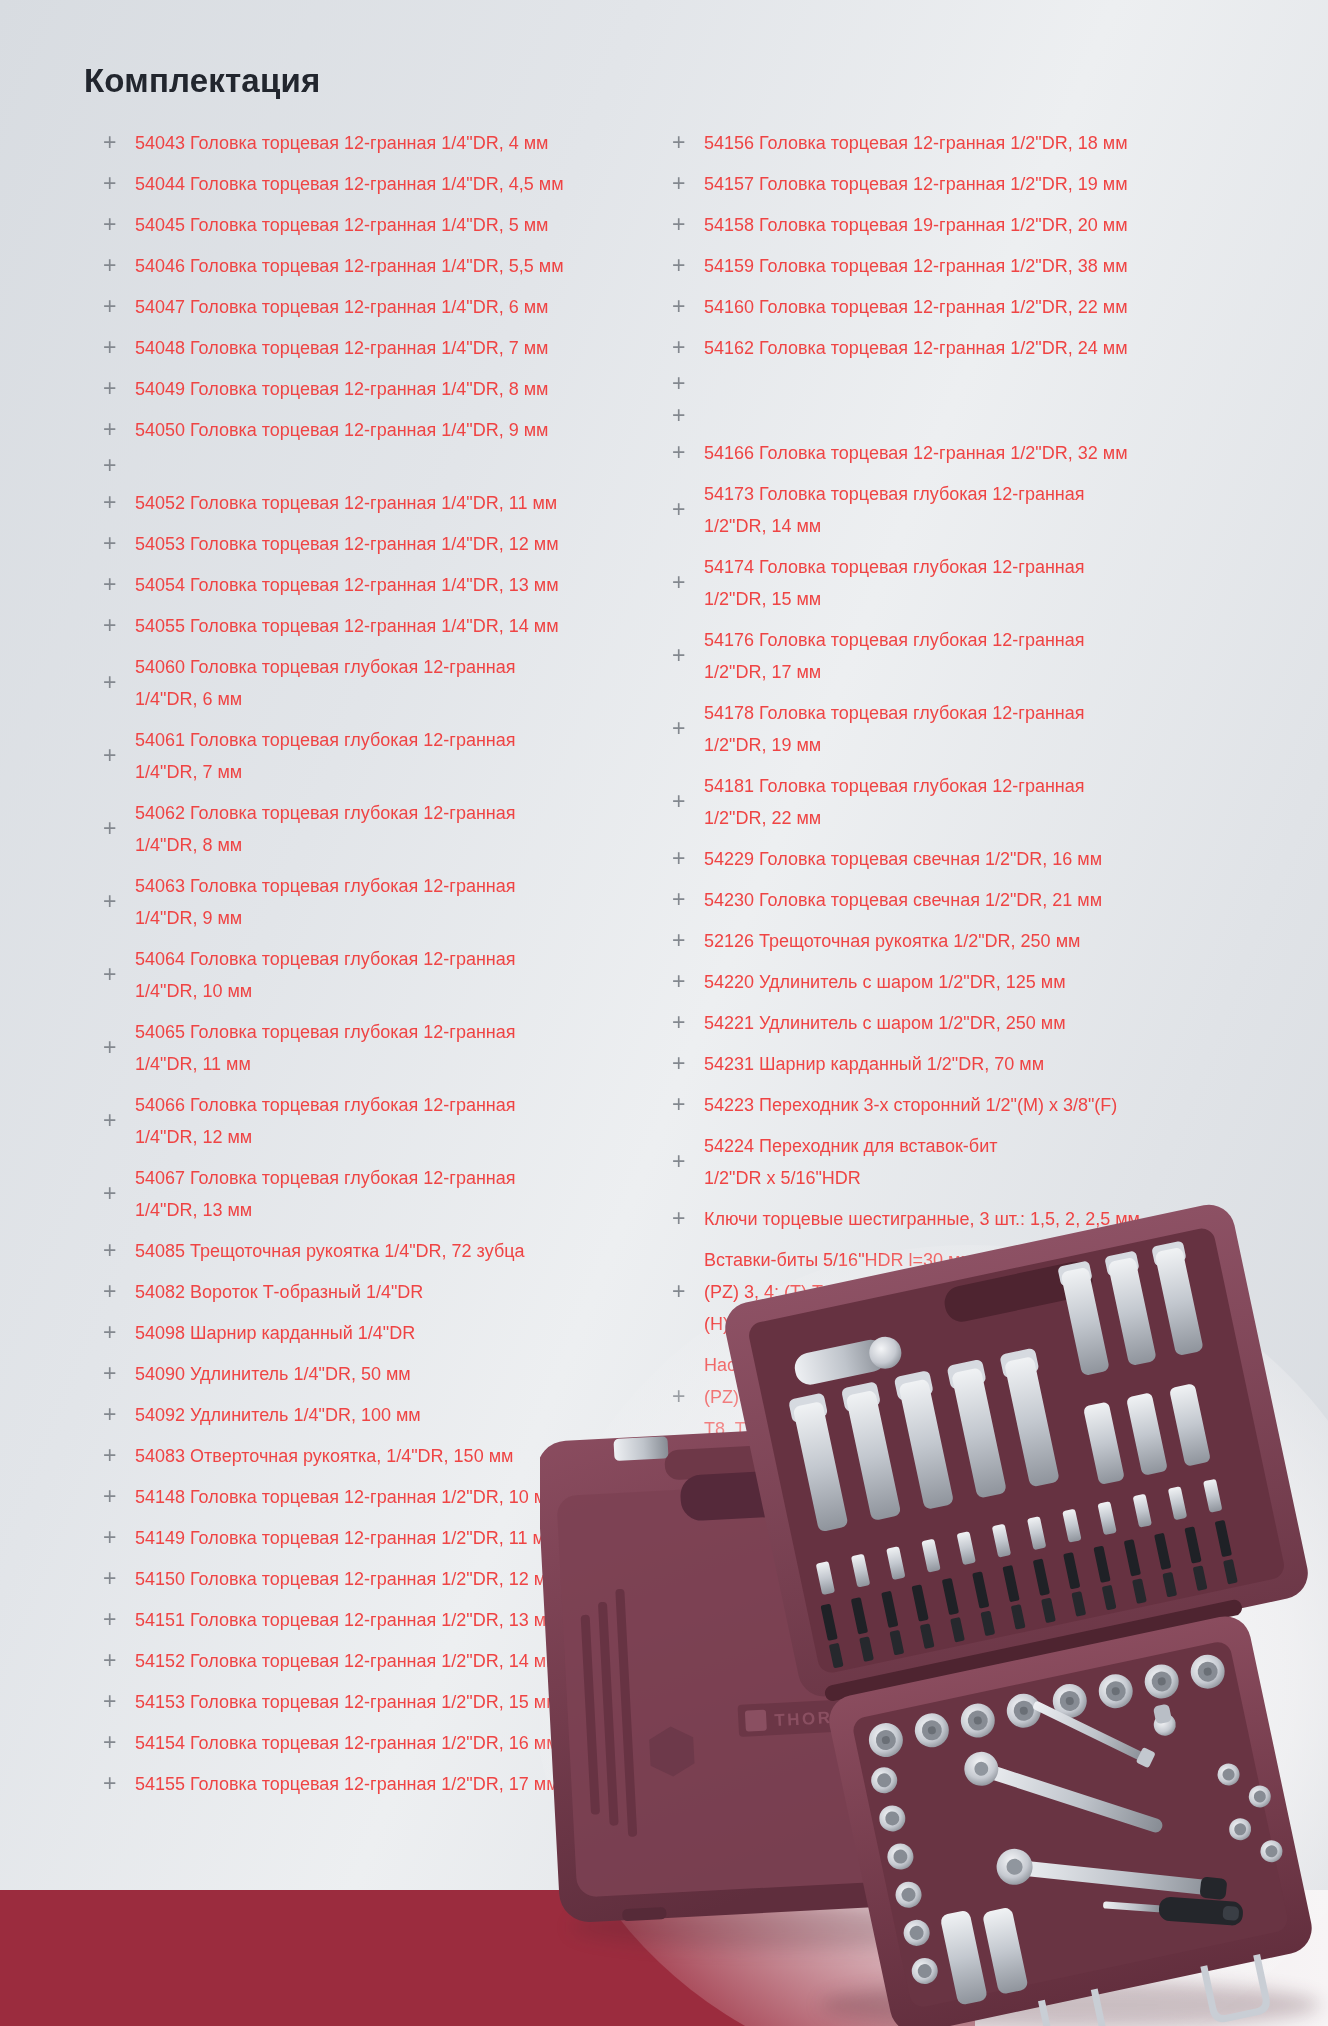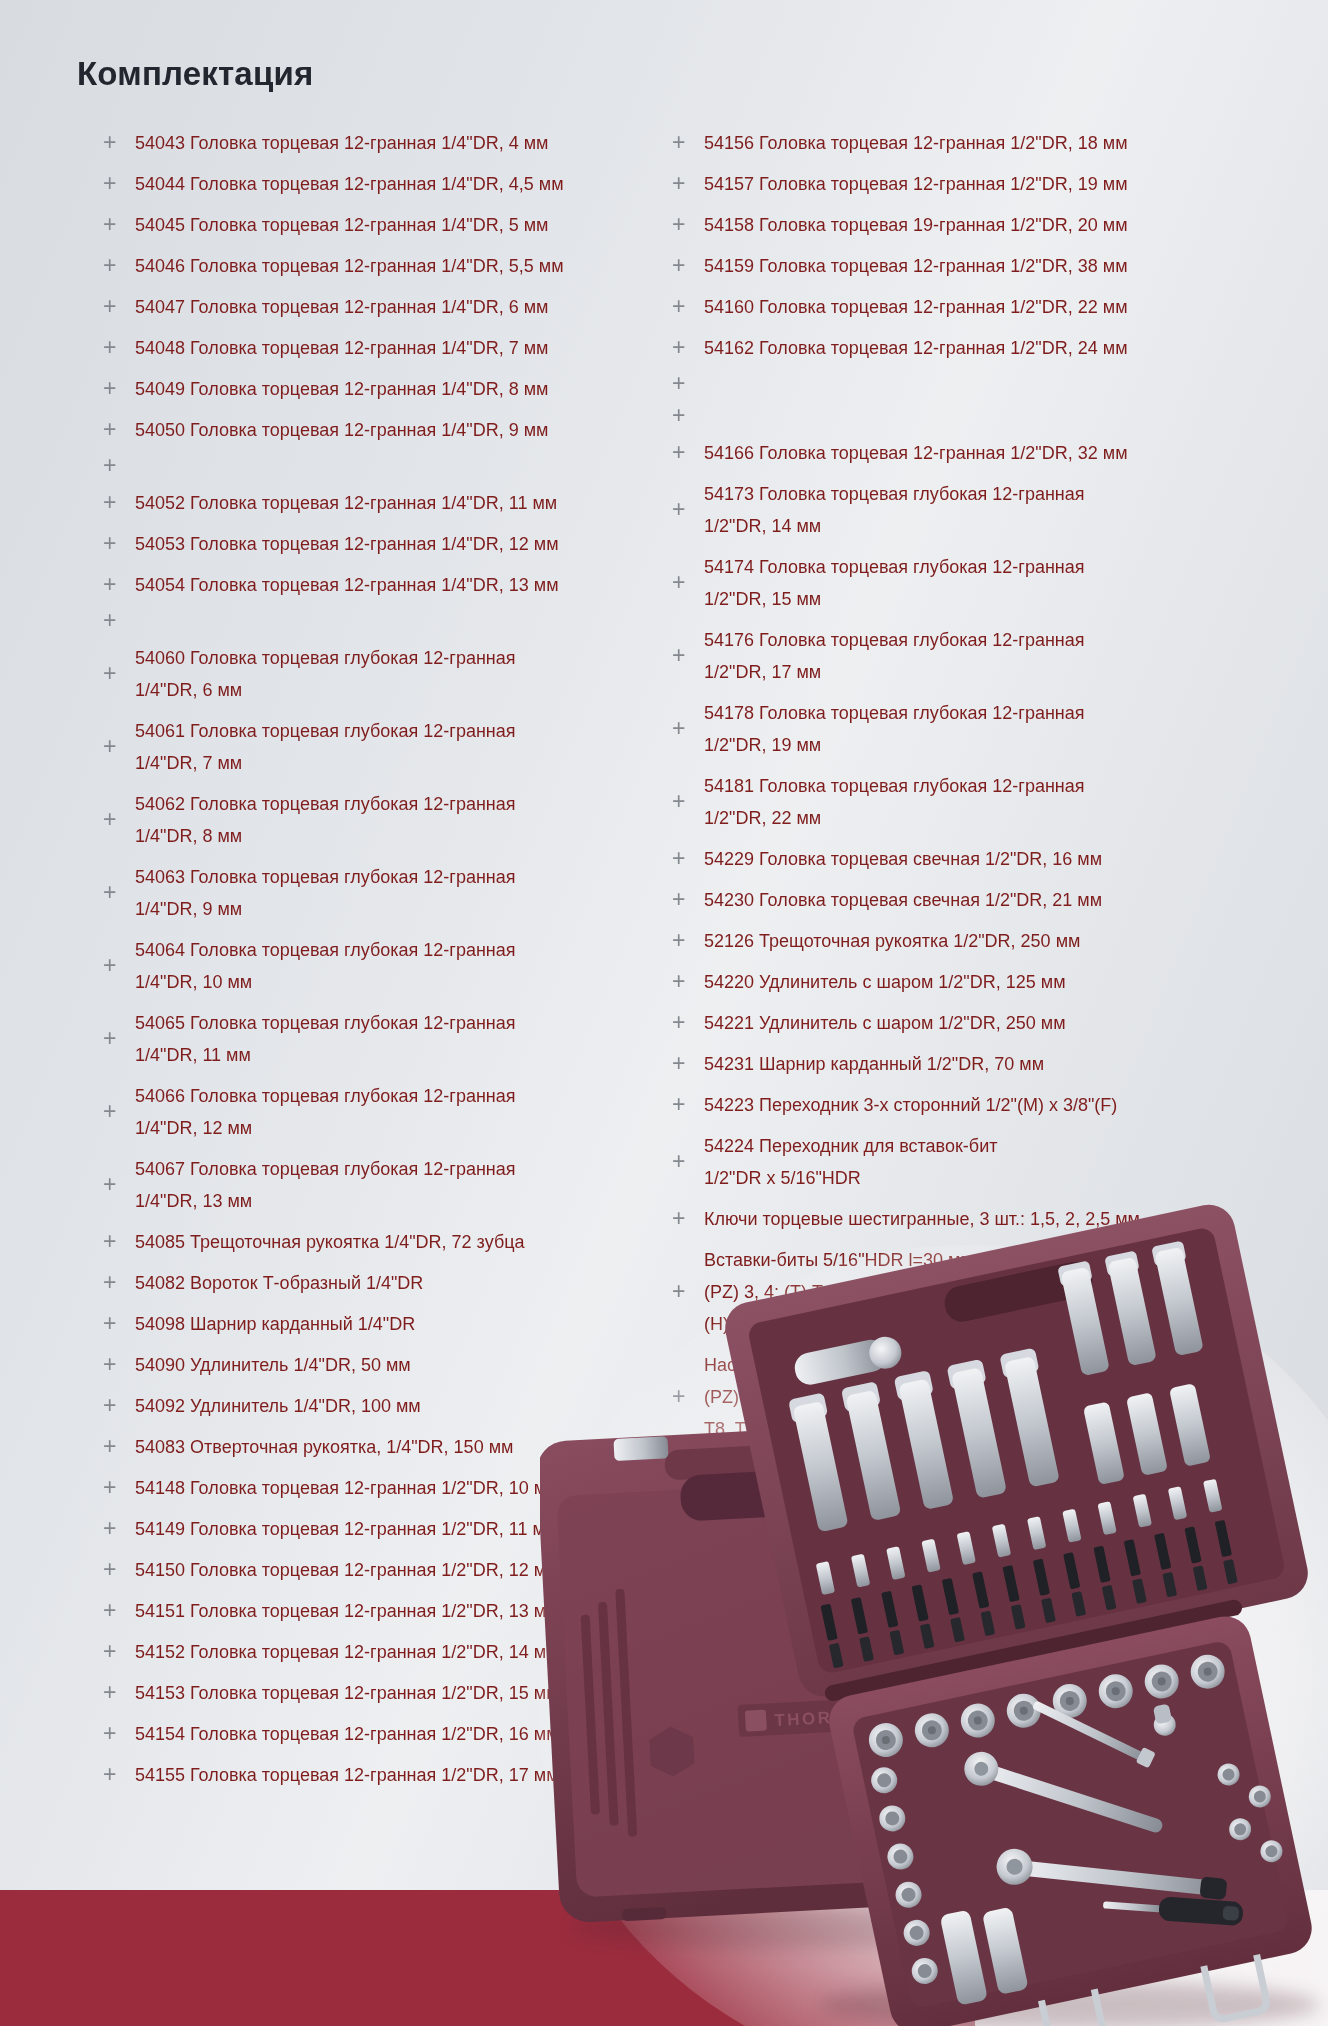--- a/index.html
+++ b/index.html
@@ -2,33 +2,33 @@
 <html><head>
 <meta charset="utf-8">
 <style>
   html,body{margin:0;padding:0}
   body{
     width:1328px;height:2026px;position:relative;overflow:hidden;
     font-family:"Liberation Sans",sans-serif;
     background:linear-gradient(112deg,#d8dce1 0%,#e2e5e9 30%,#edeff1 52%,#e0e3e7 76%,#d5d9de 100%);
   }
   .page-title{
-    position:absolute;left:77px;top:55px;margin:0;
+    position:absolute;left:77px;top:55px;margin:7px;
     font-size:33px;font-weight:700;color:#22262e;letter-spacing:.2px;
   }
   .col{position:absolute;top:127px}
   .col-left{left:103px;width:505px}
   .col-right{left:672px;width:530px}
   .item{display:flex;align-items:center;margin-bottom:9px;cursor:pointer}
   .plus{
     flex:0 0 32px;font-size:23px;font-weight:300;color:#83888f;
     line-height:1;transform:translateY(-1px);
   }
   .itxt{
-    font-size:18px;line-height:32px;color:#7f1d1d;white-space:pre-line;
+    font-size:18px;line-height:32px;color:#ef4444;white-space:pre-line;
   }
   .band{position:absolute;left:0;top:1890px;width:1328px;height:136px;background:#9b2c3e}
   .photo-corner{position:absolute;left:975px;top:1890px;width:353px;height:136px;
     background:linear-gradient(90deg,#efe9ec,#f7f4f5)}
   .product-photo{position:absolute;left:540px;top:1185px;width:788px;height:841px}
 </style>
 </head>
 <body>
 
 <h1 class="page-title">Комплектация</h1>
@@ -76,20 +76,21 @@
     <div class="item">
     <span class="plus">+</span>
     <span class="itxt">54053 Головка торцевая 12-гранная 1/4"DR, 12 мм</span>
   </div>
     <div class="item">
     <span class="plus">+</span>
     <span class="itxt">54054 Головка торцевая 12-гранная 1/4"DR, 13 мм</span>
   </div>
     <div class="item">
     <span class="plus">+</span>
+    <span class="itxt">54055 Головка торцевая 12-гранная 1/4"DR, 14 мм</span>
   </div>
     <div class="item">
     <span class="plus">+</span>
     <span class="itxt">54060 Головка торцевая глубокая 12-гранная
 1/4"DR,  6 мм</span>
   </div>
     <div class="item">
     <span class="plus">+</span>
     <span class="itxt">54061 Головка торцевая глубокая 12-гранная
 1/4"DR, 7 мм</span>

